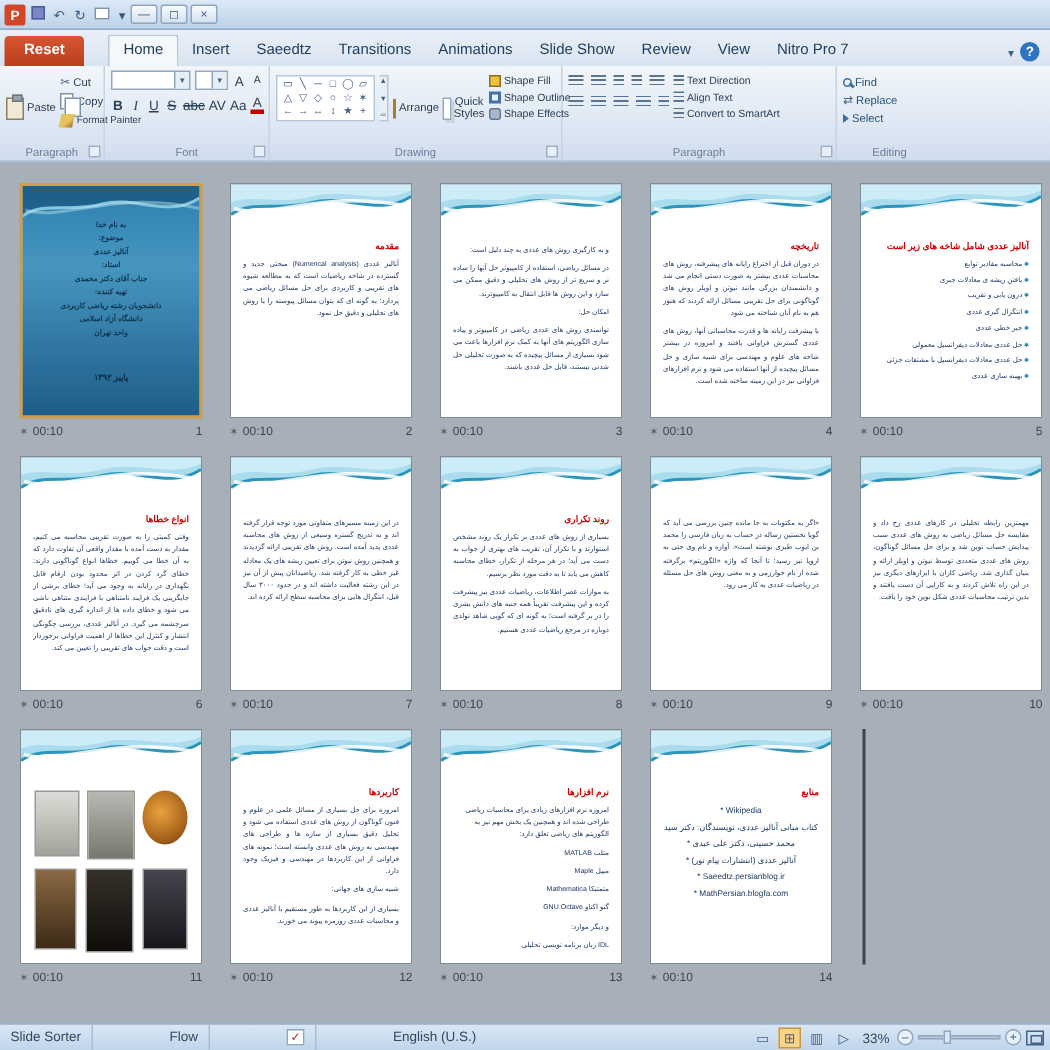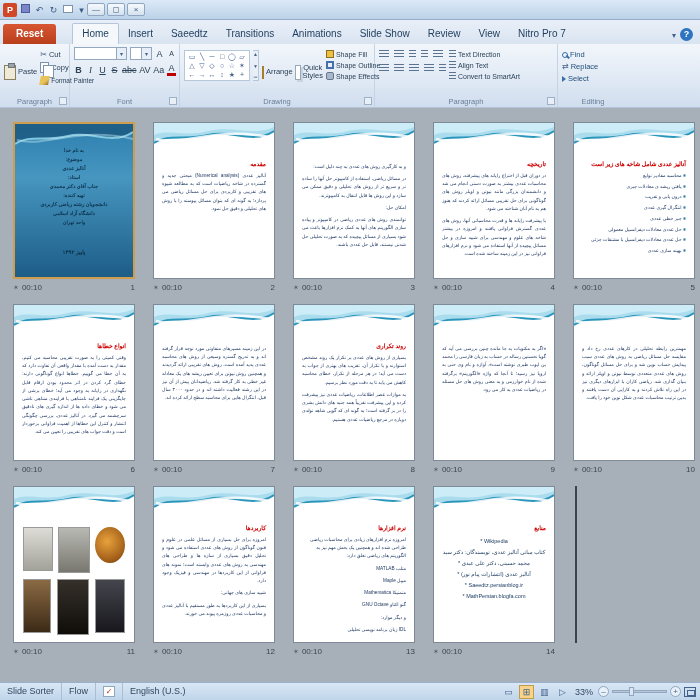--- a/index.html
+++ b/index.html
@@ -108,21 +108,21 @@
   .pimg.i5 { width:32px; height:56px; background:linear-gradient(#35302a,#100d09); }
   .pimg.i6 { width:28px; height:54px; background:linear-gradient(#8a6a44,#3c2a16); }
   .thumb-footer { width:122px; height:13px; display:flex; align-items:center; gap:3px; font-size:8px; color:#3b4450;
     margin-top:2px; direction:ltr; }
   .tr-star { font-size:7px; color:#555d68; }
   .tf-spacer { flex:1; }
   .insert-cursor { width:2px; height:157px; background:#3c434d; margin-left:2px; }
 
   
   .statusbar { height:18px; flex:0 0 18px; display:flex; align-items:center;
-    background:linear-gradient(#d9e7f5,#c0d5ea); border-top:1px solid #98b0cc; font-size:9px; color:#33475e; }
+    background:linear-gradient(#d9e7f5,#c0d5ea); border-top:1px solid #98b0cc; font-size:9px; color:#33475e;gap:44px; }
   .st-seg { padding:0 7px; border-right:1px solid #aabdd3; line-height:17px; white-space:nowrap; }
   .spell { width:12px; height:11px; background:#fff; border:1px solid #90a7c0; font-size:8px; color:#b03020;
     text-align:center; line-height:10px; display:inline-block; }
   .st-right { margin-left:auto; display:flex; align-items:center; gap:3px; padding-right:4px; }
   .vbtn { width:15px; height:14px; font-size:9px; text-align:center; line-height:13px; color:#44618a;
     border:1px solid transparent; }
   .vbtn.active { background:#f9d488; border:1px solid #c29b4e; }
   .zoomtxt { font-size:9px; padding:0 2px; }
   .zbtn { width:11px; height:11px; border:1px solid #8fa6c2; border-radius:50%; background:#e8f0f8;
     font-size:8px; line-height:9px; text-align:center; color:#44618a; }

